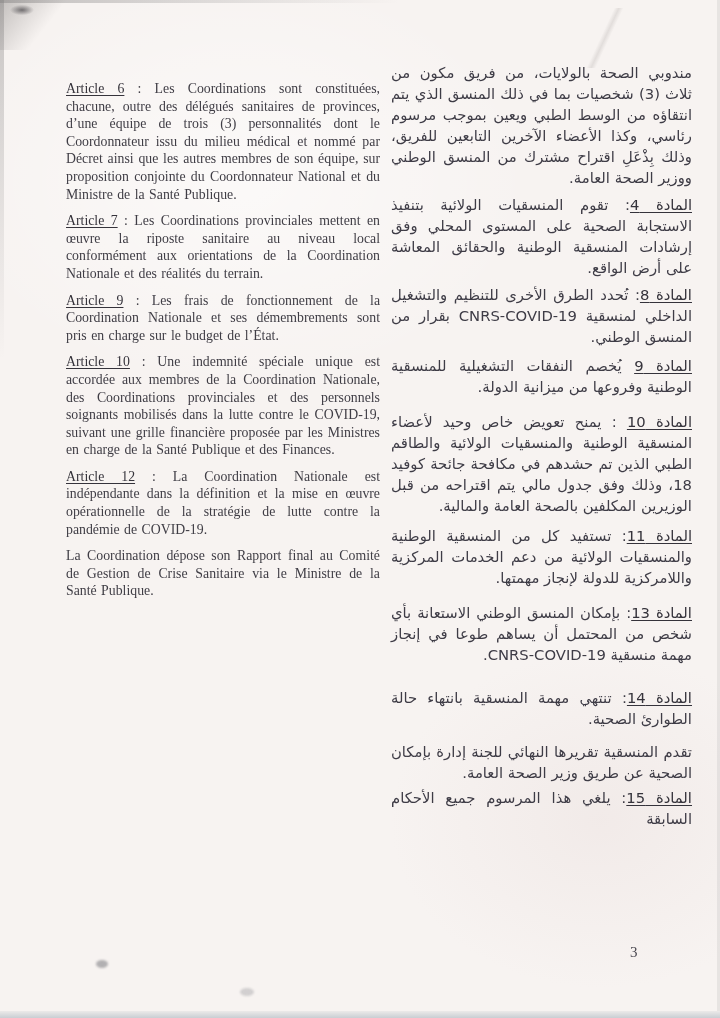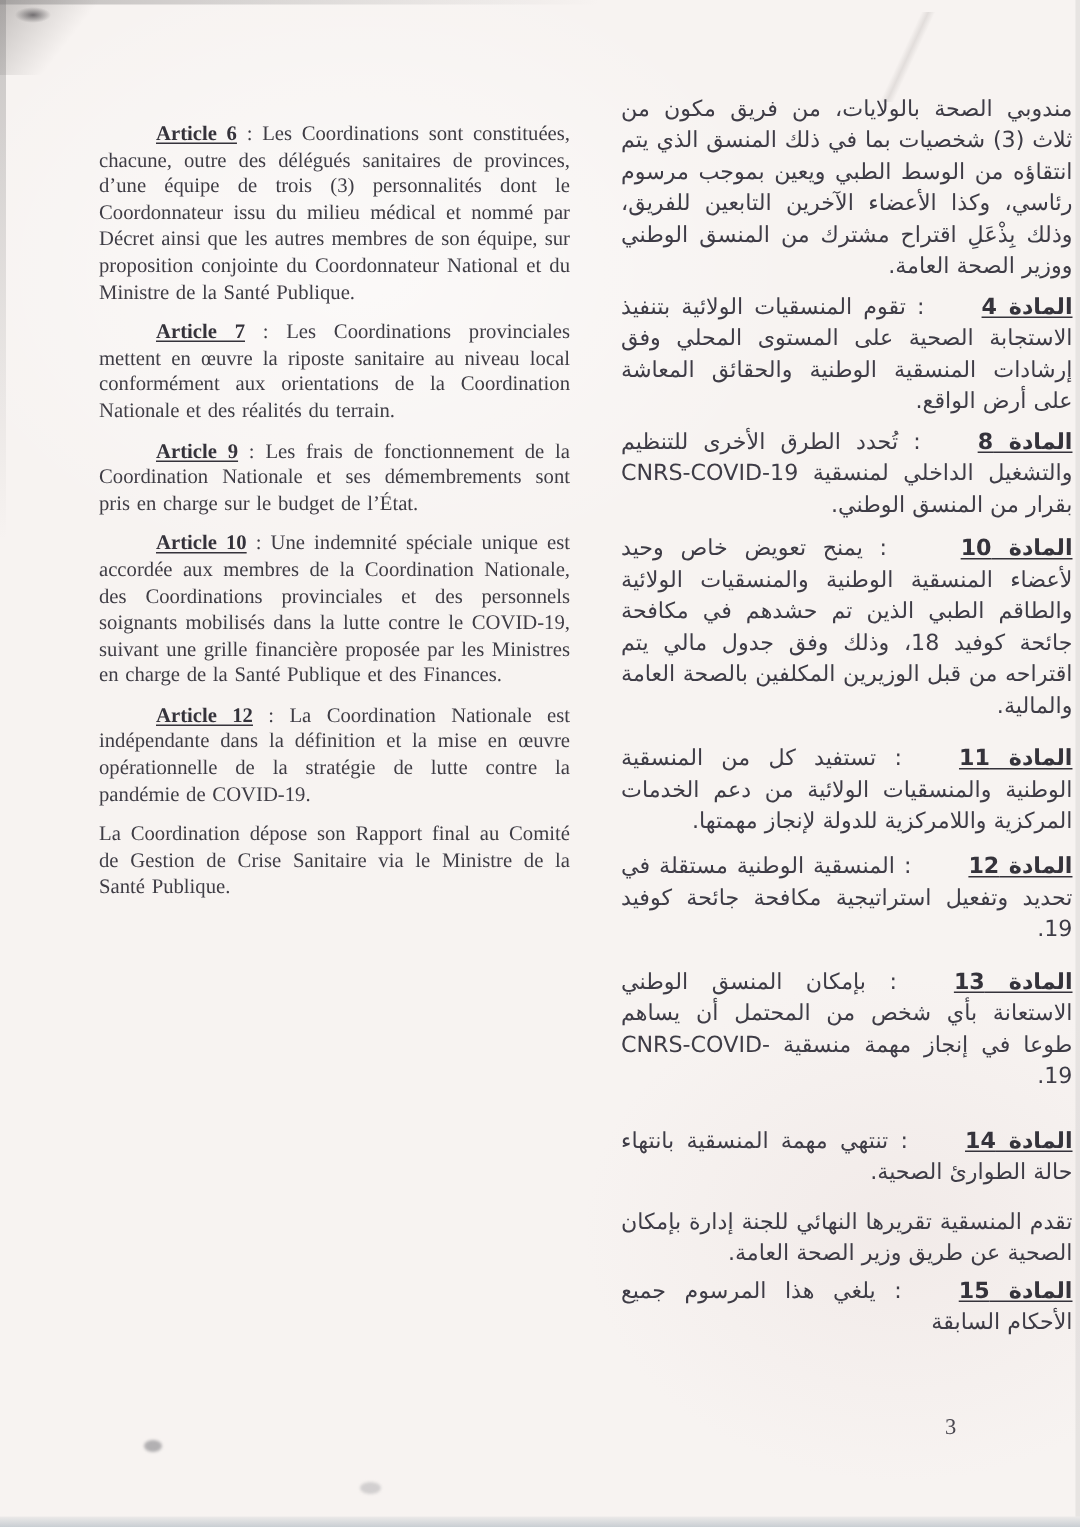--- a/index.html
+++ b/index.html
@@ -27,36 +27,36 @@
     background:rgba(110,110,116,0.5);filter:blur(1px);}
   .smudge2{position:absolute;left:240px;top:988px;width:14px;height:8px;border-radius:50%;
     background:rgba(140,140,146,0.35);filter:blur(1.2px);}
   .crease{position:absolute;left:560px;top:8px;width:90px;height:60px;pointer-events:none;
     background:linear-gradient(115deg, rgba(205,200,198,0) 46%, rgba(205,200,198,0.5) 50%, rgba(205,200,198,0) 54%);}
 
   
   .col{position:absolute;text-align:justify;color:#3f3d45;}
   .col-fr{left:66px;top:80px;width:314px;font-size:13.8px;line-height:17.6px;
     font-family:"Liberation Serif","DejaVu Serif",serif;word-spacing:1px;}
-  .col-ar{left:414px;top:62px;width:301px;direction:rtl;font-size:14.8px;line-height:21px;
+  .col-ar{left:391px;top:62px;width:301px;direction:rtl;font-size:14.8px;line-height:21px;
     font-family:"DejaVu Sans",sans-serif;color:#3e3c46;}
   .para{margin:0;}
   .col-fr .para + .para{margin-top:9px;}
   .col-fr .para:nth-of-type(10){margin-top:6px;}
   .col-ar .para:nth-of-type(2){margin-top:6px;}
   .col-ar .para:nth-of-type(3){margin-top:6px;}
   .col-ar .para:nth-of-type(4){margin-top:8px;}
   .col-ar .para:nth-of-type(5){margin-top:14px;}
   .col-ar .para:nth-of-type(6){margin-top:9px;}
   .col-ar .para:nth-of-type(7){margin-top:14px;}
   .col-ar .para:nth-of-type(8){margin-top:22px;}
   .col-ar .para:nth-of-type(9){margin-top:12px;}
   .col-ar .para:nth-of-type(10){margin-top:4px;}
   .col-ar .para:nth-of-type(11){margin-top:14px;}
-  .lbl{font-weight:bold;text-decoration:underline;text-underline-offset:2px;color:#35333b;margin-left:38px;}
+  .lbl{font-weight:normal;text-decoration:underline;text-underline-offset:2px;color:#35333b;}
   .page-number{position:absolute;left:630px;top:944px;font-size:15px;color:#4a4850;
     font-family:"Liberation Serif","DejaVu Serif",serif;}
 </style>
 </head>
 <body>
 
 <div class="page">
 
   <div class="corner-tl"></div>
   <div class="edge-top"></div>
@@ -73,23 +73,23 @@
     <p class="para"><span class="lbl">Article 9</span><span>&nbsp;: </span><span>Les frais de fonctionnement de la Coordination Nationale et ses démembrements sont pris en charge sur le budget de l’État.</span></p>
     <p class="para"><span class="lbl">Article 10</span><span>&nbsp;: </span><span>Une indemnité spéciale unique est accordée aux membres de la Coordination Nationale, des Coordinations provinciales et des personnels soignants mobilisés dans la lutte contre le COVID-19, suivant une grille financière proposée par les Ministres en charge de la Santé Publique et des Finances.</span></p>
     <p class="para"><span class="lbl">Article 12</span><span>&nbsp;: </span><span>La Coordination Nationale est indépendante dans la définition et la mise en œuvre opérationnelle de la stratégie de lutte contre la pandémie de COVID-19.</span></p>
     <p class="para"><span>La Coordination dépose son Rapport final au Comité de Gestion de Crise Sanitaire via le Ministre de la Santé Publique.</span></p>
   </div>
 
   <div class="col col-ar" lang="ar" dir="rtl">
     <p class="para"><span>مندوبي الصحة بالولايات، من فريق مكون من ثلاث (3) شخصيات بما في ذلك المنسق الذي يتم انتقاؤه من الوسط الطبي ويعين بموجب مرسوم رئاسي، وكذا الأعضاء الآخرين التابعين للفريق، وذلك بِذْعَلِ اقتراح مشترك من المنسق الوطني ووزير الصحة العامة.</span></p>
     <p class="para"><span class="lbl">المادة 4</span><span>:&nbsp;</span><span>تقوم المنسقيات الولائية بتنفيذ الاستجابة الصحية على المستوى المحلي وفق إرشادات المنسقية الوطنية والحقائق المعاشة على أرض الواقع.</span></p>
     <p class="para"><span class="lbl">المادة 8</span><span>:&nbsp;</span><span>تُحدد الطرق الأخرى للتنظيم والتشغيل الداخلي لمنسقية CNRS-COVID-19 بقرار من المنسق الوطني.</span></p>
+    <p class="para"><span class="lbl">المادة 9</span><span>&nbsp;</span><span>يُخصم النفقات التشغيلية للمنسقية الوطنية وفروعها من ميزانية الدولة.</span></p>
     <p class="para"><span class="lbl">المادة 10</span><span>&nbsp;:&nbsp;</span><span>يمنح تعويض خاص وحيد لأعضاء المنسقية الوطنية والمنسقيات الولائية والطاقم الطبي الذين تم حشدهم في مكافحة جائحة كوفيد 18، وذلك وفق جدول مالي يتم اقتراحه من قبل الوزيرين المكلفين بالصحة العامة والمالية.</span></p>
     <p class="para"><span class="lbl">المادة 11</span><span>:&nbsp;</span><span>تستفيد كل من المنسقية الوطنية والمنسقيات الولائية من دعم الخدمات المركزية واللامركزية للدولة لإنجاز مهمتها.</span></p>
-    <p class="para"><span class="lbl">المادة 12</span><span>:&nbsp;</span><span>المنسقية الوطنية مستقلة في تحديد وتفعيل استراتيجية مكافحة جائحة كوفيد 19.</span></p>
     <p class="para"><span class="lbl">المادة 13</span><span>:&nbsp;</span><span>بإمكان المنسق الوطني الاستعانة بأي شخص من المحتمل أن يساهم طوعا في إنجاز مهمة منسقية CNRS-COVID-19.</span></p>
     <p class="para"><span class="lbl">المادة 14</span><span>:&nbsp;</span><span>تنتهي مهمة المنسقية بانتهاء حالة الطوارئ الصحية.</span></p>
     <p class="para"><span>تقدم المنسقية تقريرها النهائي للجنة إدارة بإمكان الصحية عن طريق وزير الصحة العامة.</span></p>
     <p class="para"><span class="lbl">المادة 15</span><span>:&nbsp;</span><span>يلغي هذا المرسوم جميع الأحكام السابقة</span></p>
   </div>
 
   <div class="page-number">3</div>
 
 </div>
 

